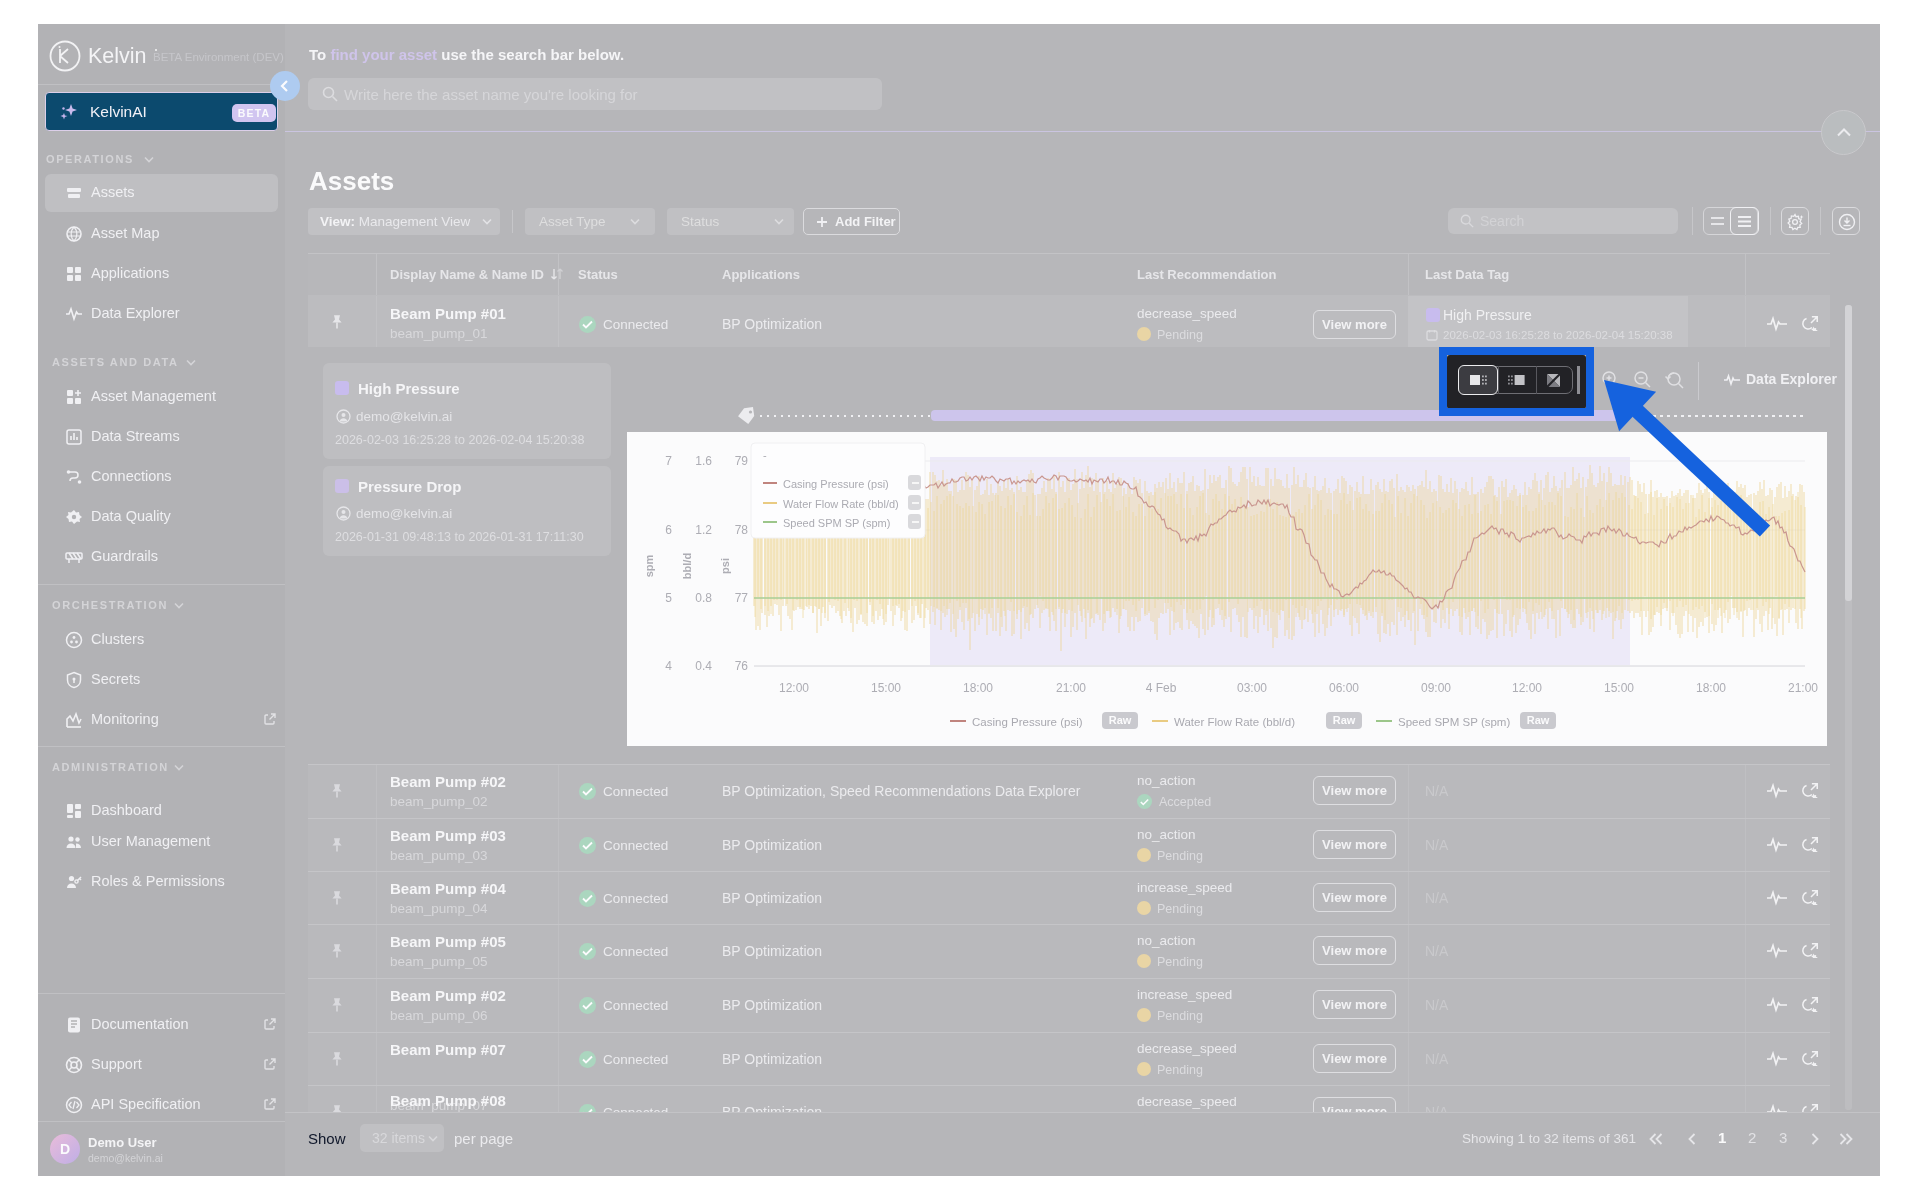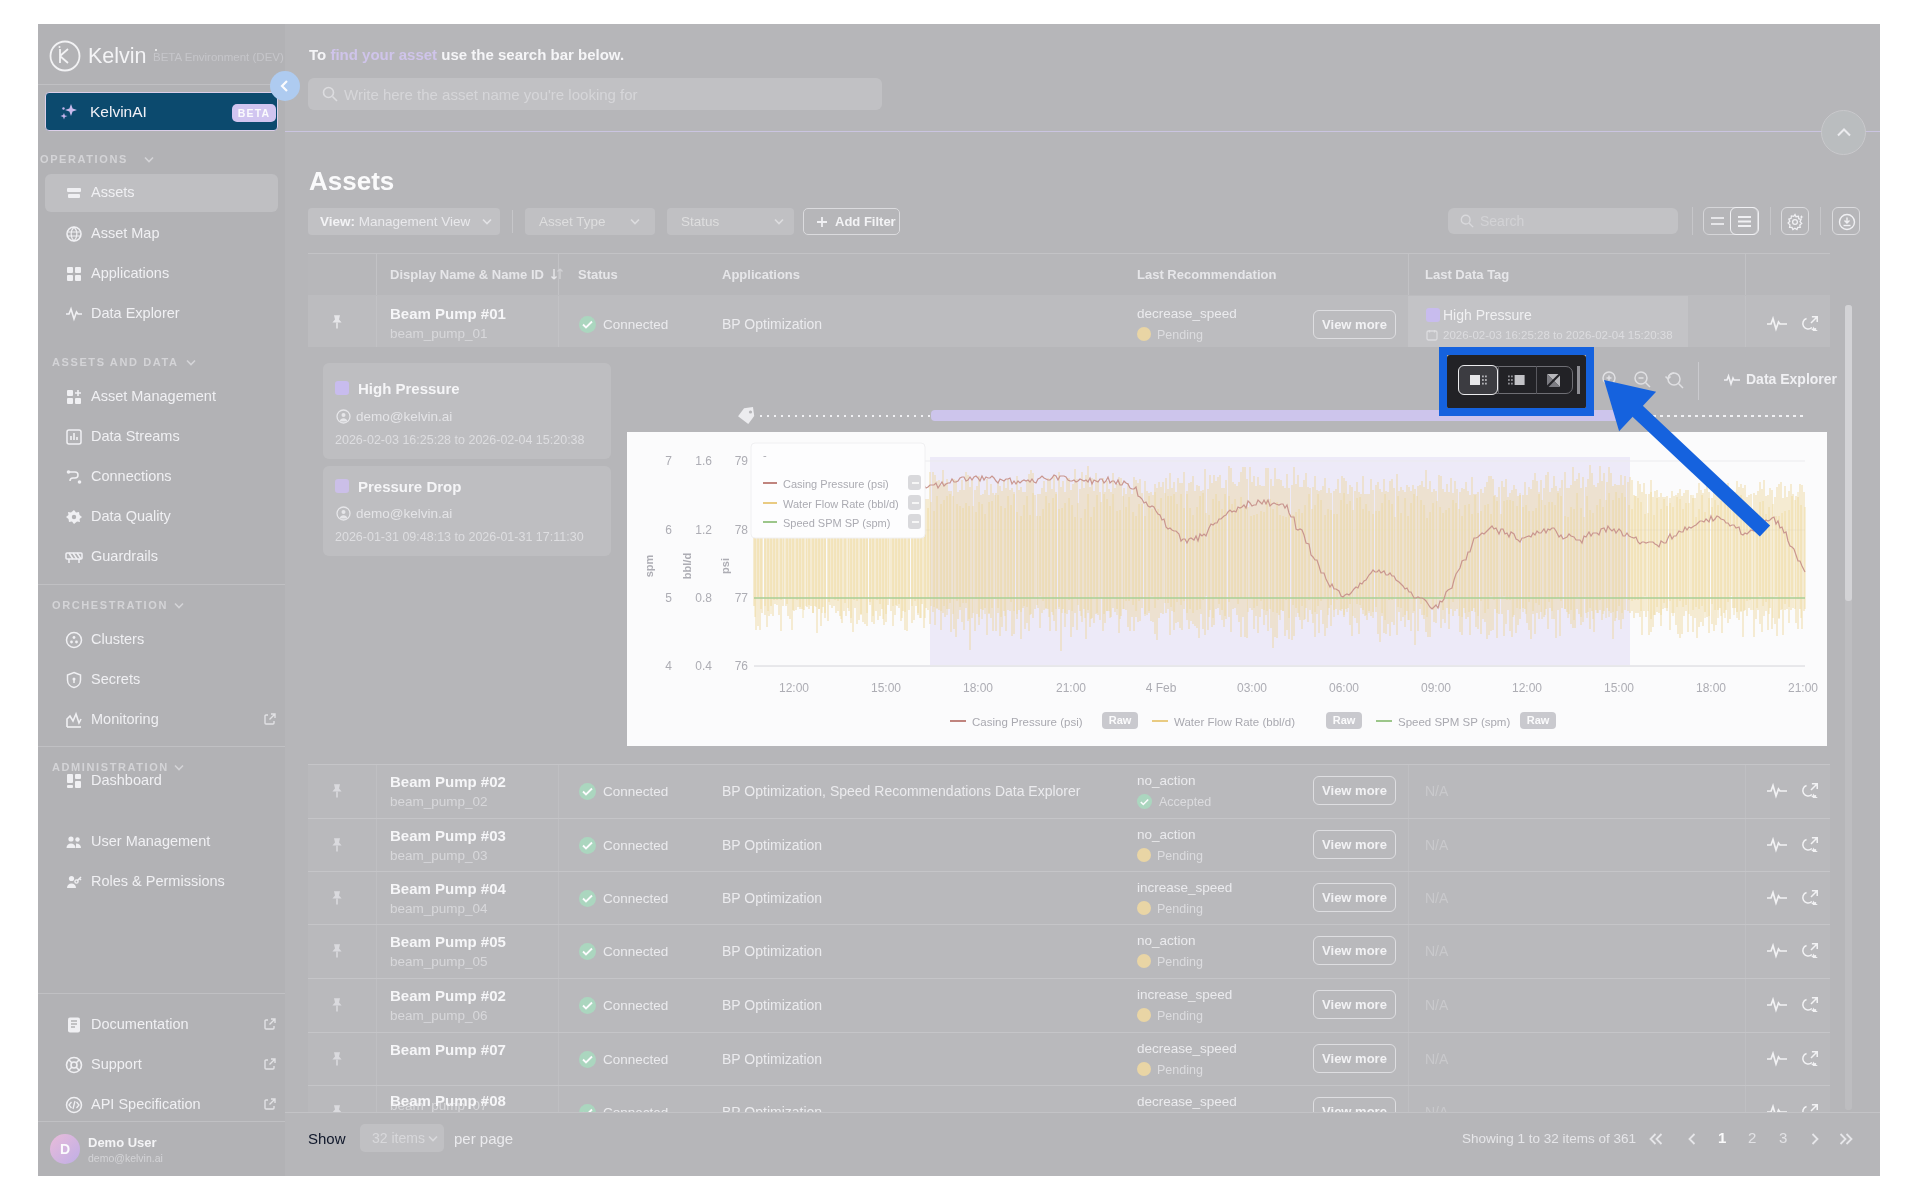--- a/index.html
+++ b/index.html
@@ -54,21 +54,21 @@
  border:1px solid #dccfe9;background:#0c4a6e">
  <svg class="abs" style="left:13px;top:9px" width="20" height="20" viewBox="0 0 20 20" fill="#cabcee">
   <path d="M12 2l1.6 4.4L18 8l-4.4 1.6L12 14l-1.6-4.4L6 8l4.4-1.6z"></path>
   <path d="M5 11l.9 2.6L8.5 14l-2.6.9L5 17.5l-.9-2.6L1.5 14l2.6-.9z" fill="#c4b4ec"></path>
   <circle cx="4.5" cy="6.5" r="1.2" fill="#c4b4ec"></circle>
  </svg>
  <div class="abs txt" style="left:44px;top:10px;font-size:15.5px;color:#f2f1f7">KelvinAI</div>
  <div class="abs" style="left:186px;top:11px;width:44px;height:18px;border-radius:5px;background:#d1c5f0;
   color:#fafafc;font-size:10.5px;font-weight:bold;letter-spacing:1.2px;text-align:center;line-height:18px">BETA</div>
 </div>
-<div class="abs txt sechead" style="left:2px;top:129px">OPERATIONS</div>
+<div class="abs txt sechead" style="left:8px;top:129px">OPERATIONS</div>
       <svg class="abs" style="left:106px;top:132px" width="10" height="7" viewBox="0 0 10 7">
         <path d="M1 1.5l4 4 4-4" stroke="#d4d4d7" stroke-width="1.6" fill="none"></path>
       </svg>
 <div class="navitem" style="top:150px;background:#bfbfc2;">
         <svg class="navico" viewBox="0 0 18 18">
           <rect x="2" y="4" width="14" height="4" rx="1" fill="#f0f0f3"></rect>
           <rect x="3" y="10" width="12" height="4" rx="1" fill="#f0f0f3"></rect>
         </svg>
         <div class="navlabel">Assets</div>
       </div>
@@ -167,21 +167,21 @@
         <svg class="extlink" viewBox="0 0 14 14">
           <path d="M5 3H3a1 1 0 00-1 1v7a1 1 0 001 1h7a1 1 0 001-1V9" stroke="#e2e2e5" stroke-width="1.4" fill="none"></path>
           <path d="M8 2h4v4M12 2L6.5 7.5" stroke="#e2e2e5" stroke-width="1.4" fill="none"></path>
         </svg>
       </div>
 <div class="hdiv" style="top:722px"></div>
 <div class="abs txt sechead" style="left:14px;top:737px">ADMINISTRATION</div>
       <svg class="abs" style="left:136px;top:740px" width="10" height="7" viewBox="0 0 10 7">
         <path d="M1 1.5l4 4 4-4" stroke="#d4d4d7" stroke-width="1.6" fill="none"></path>
       </svg>
-<div class="navitem" style="top:738px;">
+<div class="navitem" style="top:768px;">
         <svg class="navico" viewBox="0 0 18 18">
           <rect x="2" y="2" width="6" height="9" rx="1" fill="#f0f0f3"></rect>
           <rect x="10" y="2" width="6" height="5" rx="1" fill="#f0f0f3"></rect>
           <rect x="10" y="9" width="6" height="7" rx="1" fill="#f0f0f3"></rect>
           <rect x="2" y="13" width="6" height="3" rx="1" fill="#f0f0f3"></rect>
         </svg>
         <div class="navlabel">Dashboard</div>
       </div>
 <div class="navitem" style="top:799px;">
         <svg class="navico" viewBox="0 0 18 18">

